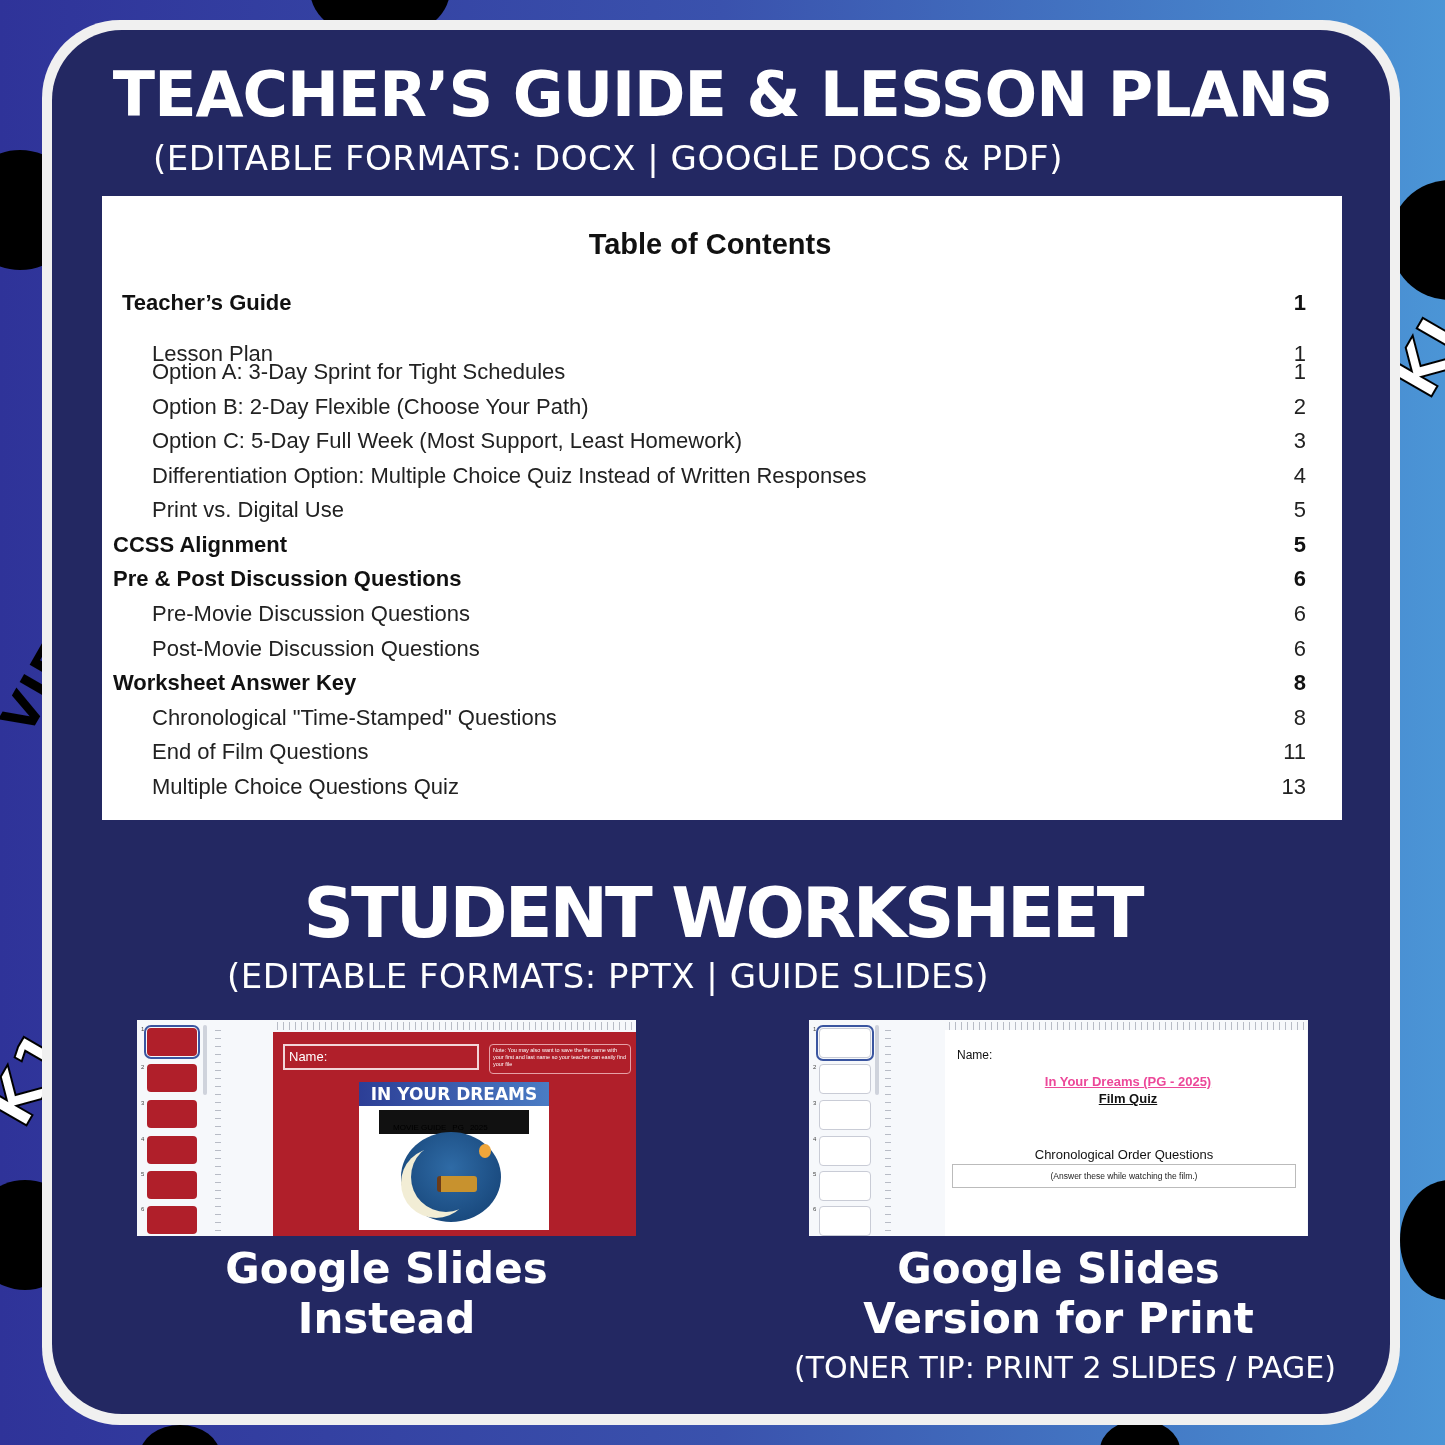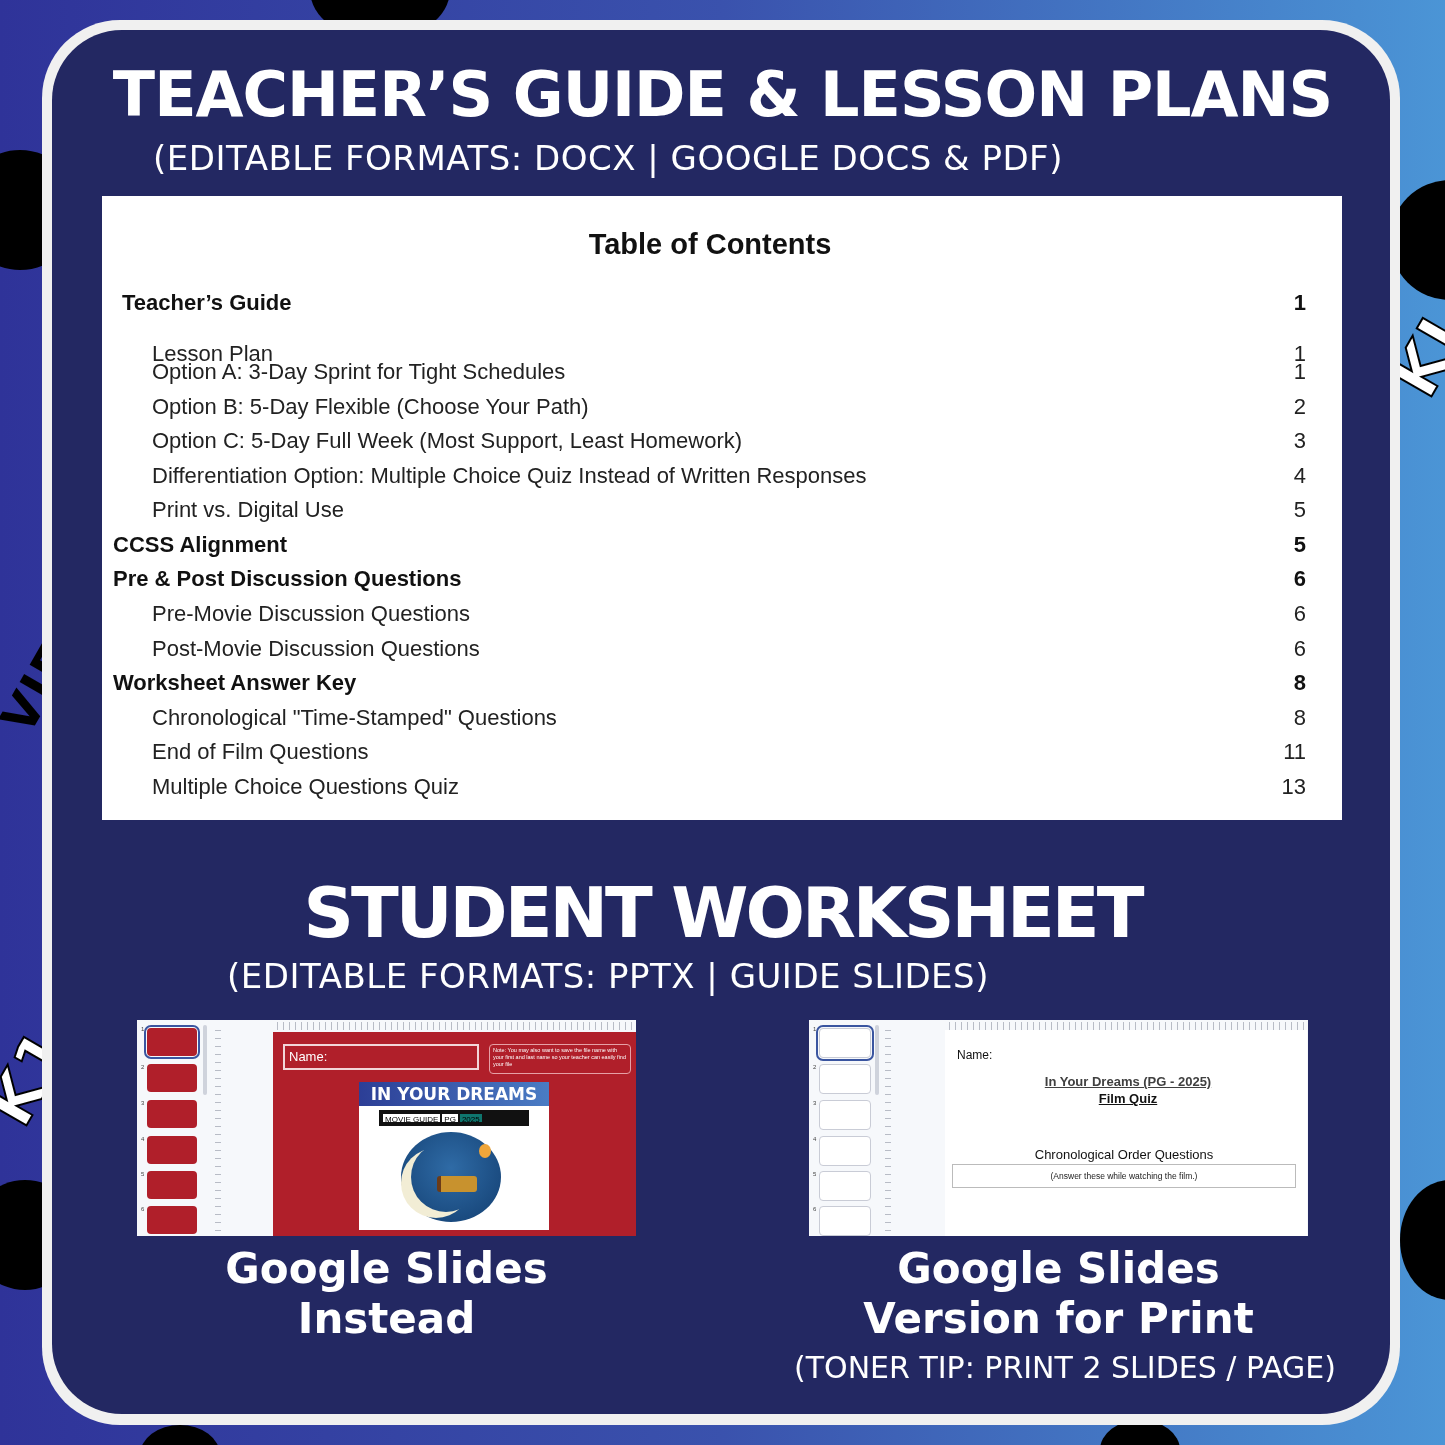--- a/index.html
+++ b/index.html
@@ -97,21 +97,21 @@
     </div>
   <div class="toc-row" style="top:128px;margin-top:17px;">
       <span class="lbl" style="left:50px;">Lesson Plan</span>
       <span class="pg">1</span>
     </div>
   <div class="toc-row" style="top:163px;">
       <span class="lbl" style="left:50px;">Option A: 3-Day Sprint for Tight Schedules</span>
       <span class="pg">1</span>
     </div>
   <div class="toc-row" style="top:198px;">
-      <span class="lbl" style="left:50px;">Option B: 5-Day Flexible (Choose Your Path)</span>
+      <span class="lbl" style="left:50px;">Option B: 2-Day Flexible (Choose Your Path)</span>
       <span class="pg">2</span>
     </div>
   <div class="toc-row" style="top:232px;">
       <span class="lbl" style="left:50px;">Option C: 5-Day Full Week (Most Support, Least Homework)</span>
       <span class="pg">3</span>
     </div>
   <div class="toc-row" style="top:267px;">
       <span class="lbl" style="left:50px;">Differentiation Option: Multiple Choice Quiz Instead of Written Responses</span>
       <span class="pg">4</span>
     </div>
@@ -174,21 +174,21 @@
   </div>
   <div class="ruler-left" style="left:78px;top:10px;height:206px;"></div>
   <div class="ruler-top" style="left:140px;top:2px;width:355px;"></div>
   <div style="position:absolute;left:136px;top:12px;width:363px;height:204px;background:#b01f2a;">
     <div style="position:absolute;left:10px;top:12px;width:192px;height:22px;border:2px solid #f2d5d8;">
       <span style="position:absolute;left:4px;top:3px;color:#fff;font-size:13px;">Name:</span>
     </div>
     <div style="position:absolute;left:216px;top:12px;width:134px;height:24px;border:1px solid #e6a0a6;border-radius:4px;color:#fff;font-size:5.5px;line-height:7px;padding:2px 3px;overflow:hidden;">Note: You may also want to save the file name with your first and last name so your teacher can easily find your file</div>
     <div style="position:absolute;left:86px;top:50px;width:190px;height:148px;background:#fff;">
       <div style="height:24px;background:linear-gradient(90deg,#2c3e96,#4a7cc4);color:#fff;font-family:'DejaVu Sans',sans-serif;font-weight:bold;font-size:17px;text-align:center;line-height:24px;">IN YOUR DREAMS</div>
-      <div style="margin:4px auto 0;width:150px;height:16px;background:#111;display:flex;gap:2px;padding:4px;box-sizing:border-box;">
+      <div style="margin:4px auto 0;width:150px;height:16px;background:#111;display:flex;gap:2px;padding:12px;box-sizing:border-box;">
         <span style="background:#fff;font-size:8px;padding:0 2px;line-height:12px;">MOVIE GUIDE</span>
         <span style="background:#fff;font-size:8px;padding:0 2px;line-height:12px;">PG</span>
         <span style="background:#0f766e;font-size:8px;padding:0 2px;line-height:12px;">2025</span>
       </div>
       <div style="position:absolute;left:42px;top:50px;width:100px;height:90px;border-radius:50%;background:radial-gradient(circle at 50% 40%, #2f6ba6, #123e70);">
         <div style="position:absolute;left:10px;top:10px;width:70px;height:70px;border-radius:50%;box-shadow:-10px 6px 0 0 #f2edd5;"></div>
         <div style="position:absolute;left:36px;top:44px;width:36px;height:16px;background:#c8922e;border-radius:3px;border-left:4px solid #6b3b18;"></div>
         <div style="position:absolute;left:78px;top:12px;width:12px;height:14px;border-radius:50%;background:#f0a63a;"></div>
       </div>
     </div>
@@ -213,21 +213,21 @@
     <span class="thumb-num" style="top:151px;">5</span>
     <div class="thumb white" style="top:151px;"></div>
     <span class="thumb-num" style="top:186px;">6</span>
     <div class="thumb white" style="top:186px;"></div>
     <div class="vscroll"></div>
   </div>
   <div class="ruler-left" style="left:76px;top:10px;height:206px;"></div>
   <div class="ruler-top" style="left:140px;top:2px;width:355px;"></div>
   <div style="position:absolute;left:136px;top:10px;width:362px;height:206px;background:#fff;">
     <div style="position:absolute;left:12px;top:18px;font-size:12px;color:#111;">Name:</div>
-    <div style="position:absolute;left:0;top:44px;width:366px;text-align:center;font-size:13px;font-weight:bold;text-decoration:underline;color:#404040;">In Your Dreams (PG - 2025)</div>
+    <div style="position:absolute;left:0;top:44px;width:366px;text-align:center;font-size:13px;font-weight:bold;text-decoration:underline;color:#ec4899;">In Your Dreams (PG - 2025)</div>
     <div style="position:absolute;left:0;top:61px;width:366px;text-align:center;font-size:13px;font-weight:bold;text-decoration:underline;color:#111;">Film Quiz</div>
     <div style="position:absolute;left:0;top:117px;width:358px;text-align:center;font-size:13px;color:#111;">Chronological Order Questions</div>
     <div style="position:absolute;left:7px;top:134px;width:344px;height:24px;border:1px solid #bbb;box-sizing:border-box;text-align:center;">
       <span style="font-size:8.5px;line-height:22px;color:#222;">(Answer these while watching the film.)</span>
     </div>
   </div>
 </div>
 
 <div class="cap" style="left:809px;top:1244px;width:499px;">
   <div>Google Slides</div>

